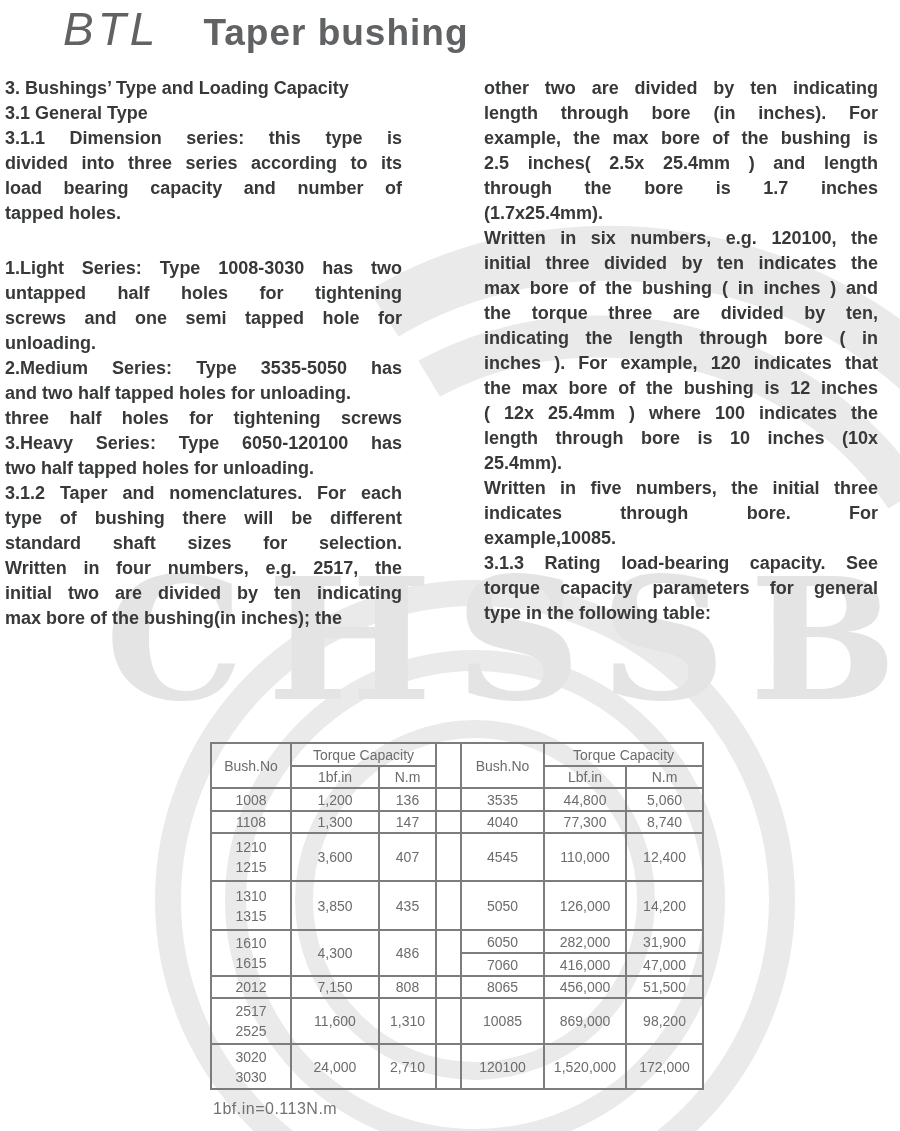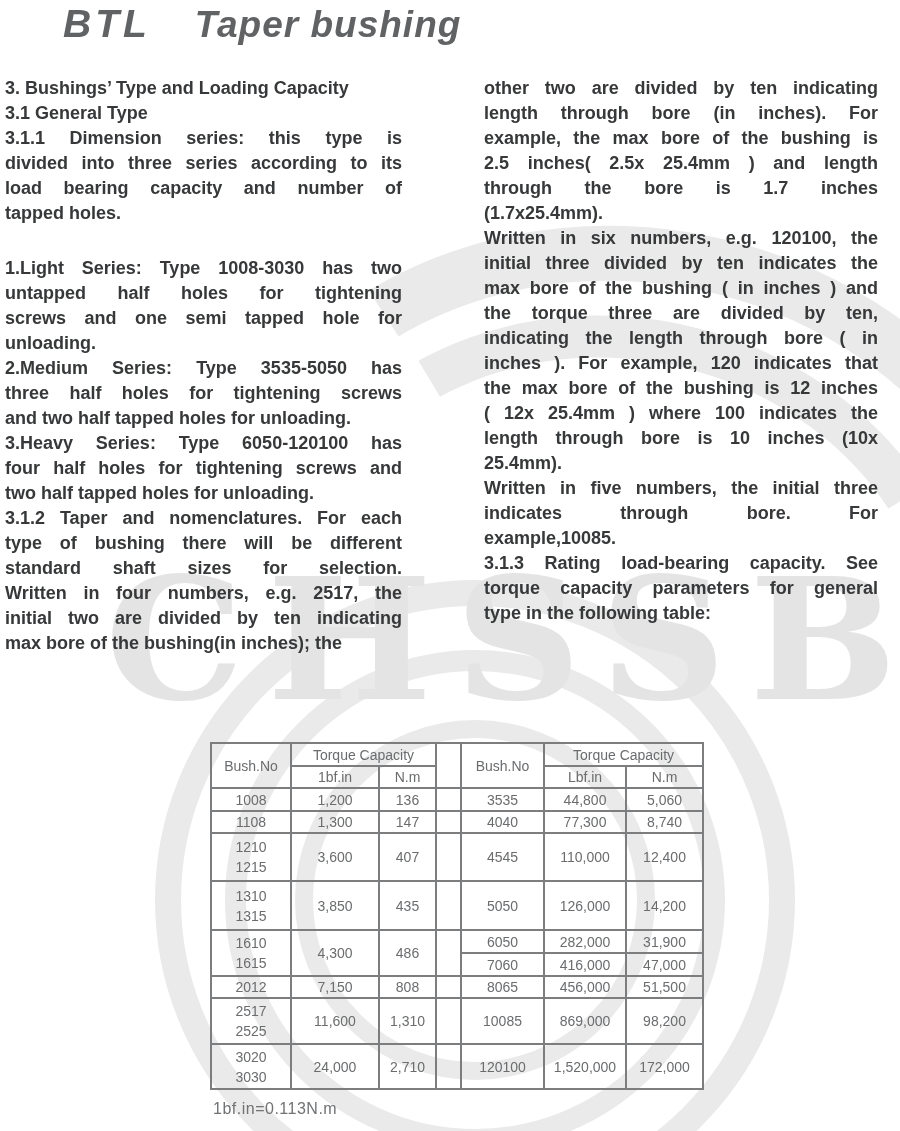--- a/index.html
+++ b/index.html
@@ -21,22 +21,22 @@
              border-top-color:#eaeaea; transform:rotate(14deg); }
   .wm-text {
     position:absolute; left:105px; top:540px; width:790px;
     font-family:"DejaVu Serif", serif; font-weight:bold; font-size:168px;
     line-height:200px; letter-spacing:22px; color:#e4e4e4;
     transform:scaleX(1.04); transform-origin:left center; white-space:nowrap;
   }
   
   .hdr { position:absolute; left:63px; top:2px; z-index:2;
          display:flex; align-items:baseline; gap:44px; color:#606264; }
-  .hdr .brand { font-size:39px; font-weight:bold; font-style:italic; letter-spacing:4px; }
-  .hdr .title { font-size:37px; font-weight:bold; font-style:italic; letter-spacing:1px; }
+  .hdr .brand { font-size:46px; font-weight:normal; font-style:italic; letter-spacing:4px; }
+  .hdr .title { font-size:37px; font-weight:bold; letter-spacing:1px; }
   
   .col { position:absolute; top:76px; z-index:2; color:#363839;
          font-size:18px; font-weight:bold; line-height:25px; }
   .col-left  { left:5px;   width:397px; }
   .col-right { left:484px; width:394px; }
   .para { }
   .para.gap-after { margin-bottom:30px; }
   .jl { text-align:justify; text-align-last:left; }
   .jl.st { text-align-last:justify; }
   
@@ -86,26 +86,25 @@
         <div class="jl">tapped holes.</div>
       </div>
     <div class="para">
         <div class="jl st">1.Light Series: Type 1008-3030 has two</div>
         <div class="jl st">untapped half holes for tightening</div>
         <div class="jl st">screws and one semi tapped hole for</div>
         <div class="jl">unloading.</div>
       </div>
     <div class="para">
         <div class="jl st">2.Medium Series: Type 3535-5050 has</div>
+        <div class="jl">and two half tapped holes for unloading.</div>
         <div class="jl st">three half holes for tightening screws</div>
-        <div class="jl">and two half tapped holes for unloading.</div>
       </div>
     <div class="para">
         <div class="jl st">3.Heavy Series: Type 6050-120100 has</div>
-        <div class="jl st">four half holes for tightening screws and</div>
         <div class="jl">two half tapped holes for unloading.</div>
       </div>
     <div class="para">
         <div class="jl st">3.1.2 Taper and nomenclatures. For each</div>
         <div class="jl st">type of bushing there will be different</div>
         <div class="jl st">standard shaft sizes for selection.</div>
         <div class="jl st">Written in four numbers, e.g. 2517, the</div>
         <div class="jl st">initial two are divided by ten indicating</div>
         <div class="jl">max bore of the bushing(in inches); the</div>
       </div>

